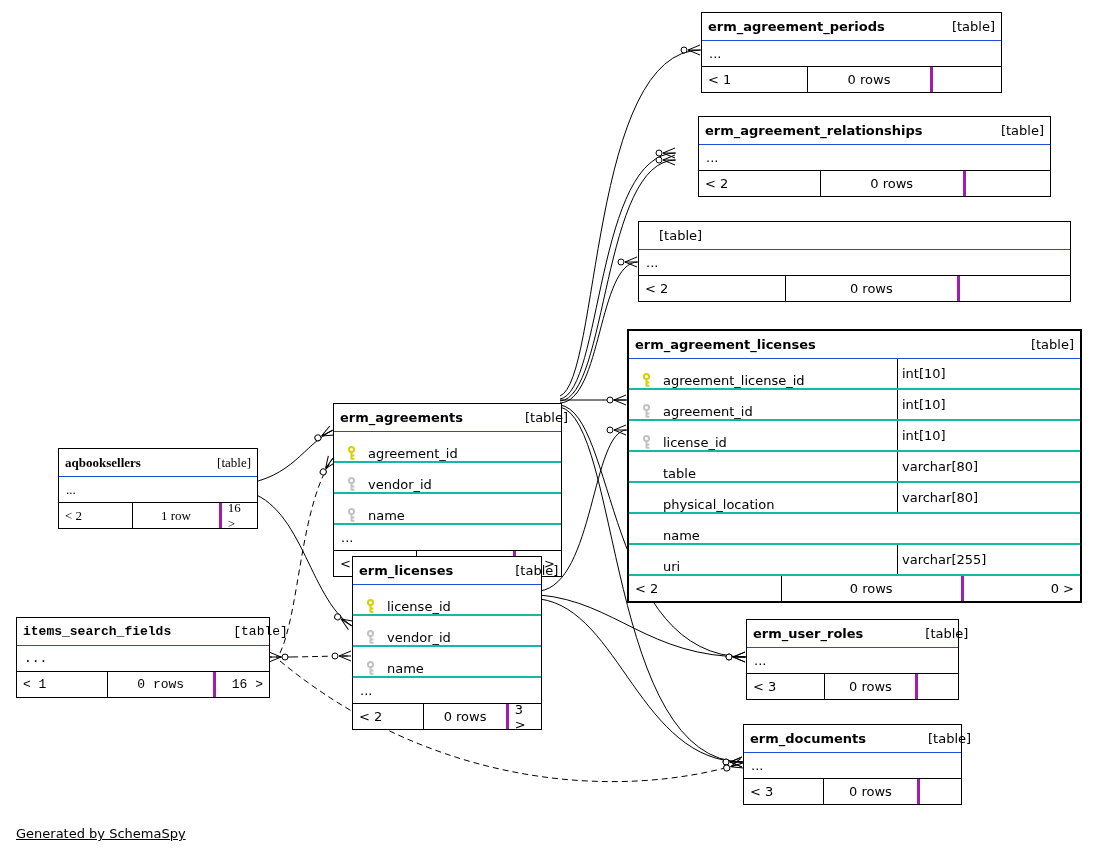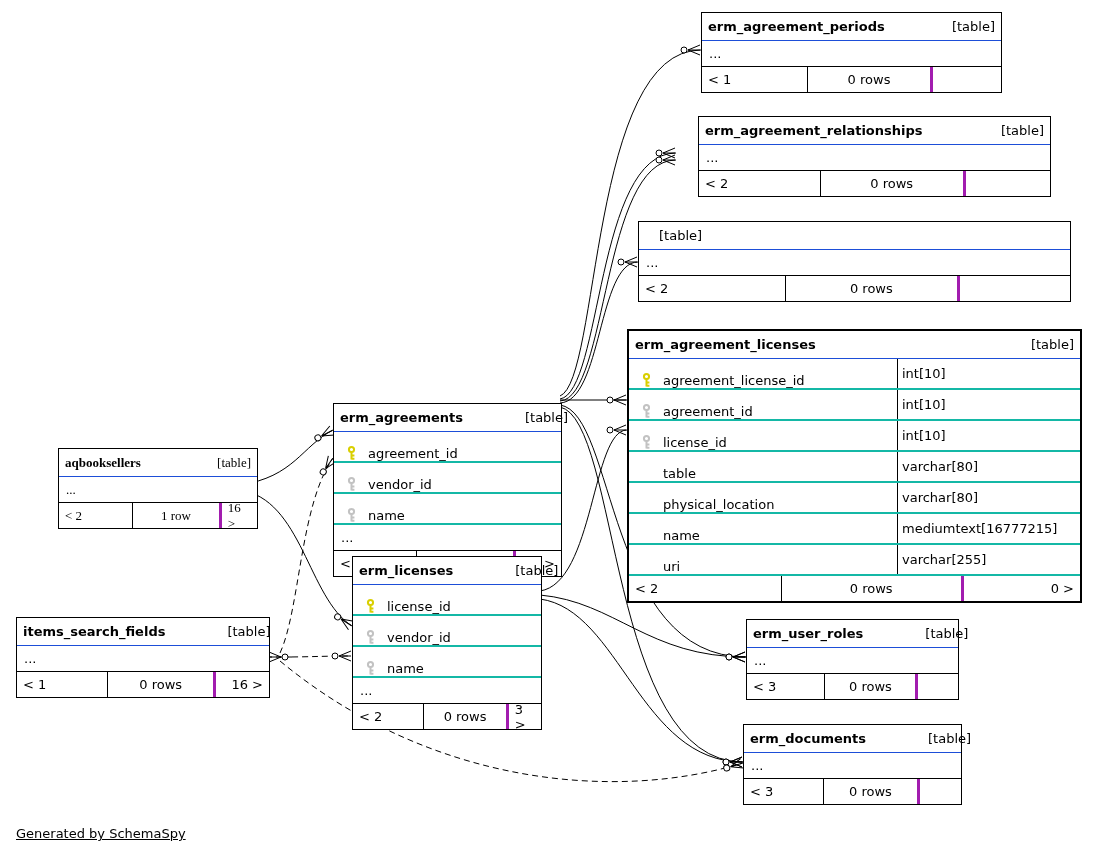--- a/index.html
+++ b/index.html
@@ -135,21 +135,20 @@
     <span class="col-type">varchar[80]</span>
   </div>
   <div class="col-row">
     <span class="key-slot"></span>
     <span class="col-name">physical_location</span>
     <span class="col-type">varchar[80]</span>
   </div>
   <div class="col-row">
     <span class="key-slot"></span>
     <span class="col-name">name</span>
-    <span class="col-type">mediumtext[16777215]</span>
   </div>
   <div class="col-row">
     <span class="key-slot"></span>
     <span class="col-name">uri</span>
     <span class="col-type">varchar[255]</span>
   </div>
   <div class="tb-footer">
     <span class="fc fc-l">&lt; 2</span>
     <span class="fc fc-m">0 rows</span>
     <span class="fc fc-r">0 &gt;</span>
@@ -242,21 +241,21 @@
     <span class="col-name">name</span>
   </div>
   <div class="row-ellipsis">...</div>
   <div class="tb-footer">
     <span class="fc fc-l">&lt; 2</span>
     <span class="fc fc-m">0 rows</span>
     <span class="fc fc-r">3 &gt;</span>
   </div>
 </div>
 
-<div class="table-box" style="left:16px;top:617px;width:252px;">
+<div class="table-box" style="left:16px;top:617px;width:252px;font-family:Liberation Mono, monospace;">
   <div class="tb-header">
     <span class="tb-name">items_search_fields</span>
     <span class="tb-tag">[table]</span>
   </div>
   <div class="row-ellipsis">...</div>
   <div class="tb-footer">
     <span class="fc fc-l">&lt; 1</span>
     <span class="fc fc-m">0 rows</span>
     <span class="fc fc-r">16 &gt;</span>
   </div>

